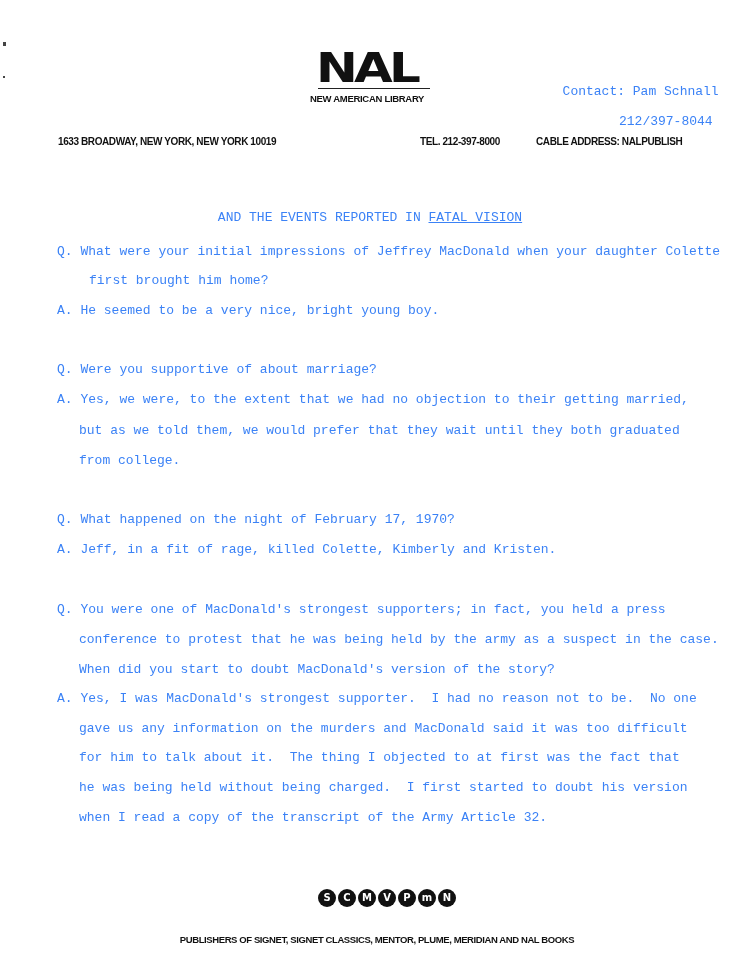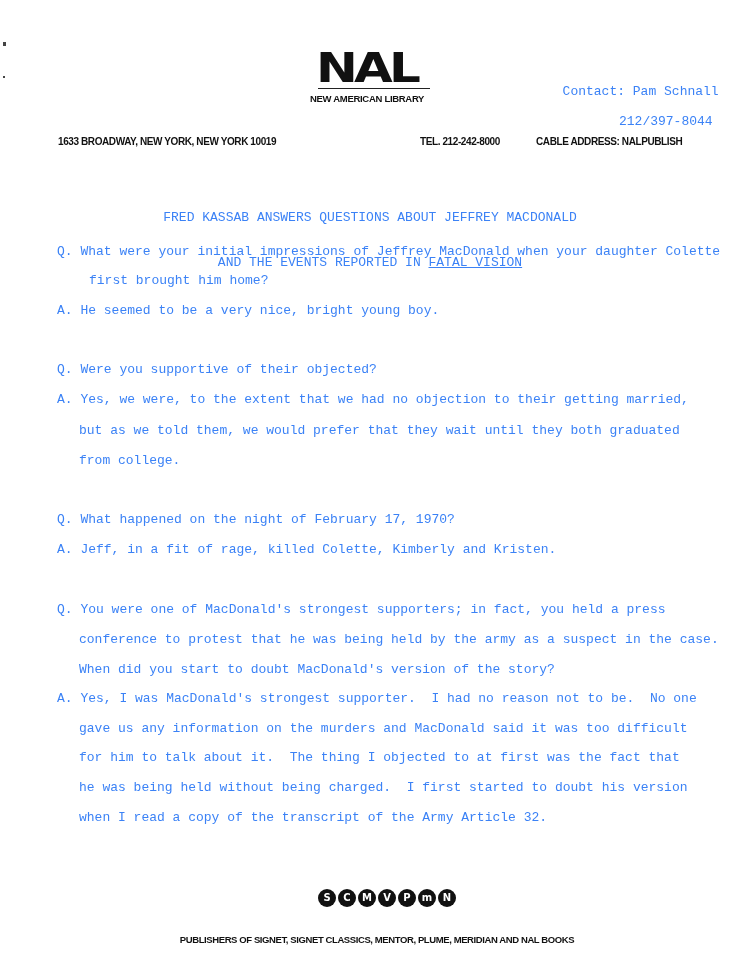--- a/index.html
+++ b/index.html
@@ -31,33 +31,32 @@
 <div class="abs logo-nal">NAL</div>
 <div class="abs logo-rule"></div>
 <div class="abs sans logo-sub">NEW AMERICAN LIBRARY</div>
 
 <div class="abs mono contact">
   <span>Contact: Pam Schnall</span>
   <span class="phone">212/397-8044</span>
 </div>
 
 <div class="abs sans addr" style="left:58px;">1633 BROADWAY, NEW YORK, NEW YORK 10019</div>
-<div class="abs sans addr" style="left:420px;">TEL. 212-242-8000</div>
+<div class="abs sans addr" style="left:420px;">TEL. 212-397-8000</div>
 <div class="abs sans addr" style="left:536px;">CABLE ADDRESS: NALPUBLISH</div>
 
 <div class="abs mono title">
-  <div>FRED KASSAB ANSWERS QUESTIONS ABOUT JEFFREY MACDONALD</div>
   <div><span>AND THE EVENTS REPORTED IN </span><span class="u">FATAL VISION</span></div>
 </div>
 
 <div class="abs mono line" style="top:244px;">Q. What were your initial impressions of Jeffrey MacDonald when your daughter Colette</div>
 <div class="abs mono line cont" style="top:273px;margin-left:10px;">first brought him home?</div>
 <div class="abs mono line" style="top:303px;">A. He seemed to be a very nice, bright young boy.</div>
 
-<div class="abs mono line" style="top:362px;">Q. Were you supportive of their objected?</div>
+<div class="abs mono line" style="top:362px;">Q. Were you supportive of about marriage?</div>
 <div class="abs mono line" style="top:392px;">A. Yes, we were, to the extent that we had no objection to their getting married,</div>
 <div class="abs mono line cont" style="top:423px;">but as we told them, we would prefer that they wait until they both graduated</div>
 <div class="abs mono line cont" style="top:453px;">from college.</div>
 
 <div class="abs mono line" style="top:512px;">Q. What happened on the night of February 17, 1970?</div>
 <div class="abs mono line" style="top:542px;">A. Jeff, in a fit of rage, killed Colette, Kimberly and Kristen.</div>
 
 <div class="abs mono line" style="top:602px;">Q. You were one of MacDonald's strongest supporters; in fact, you held a press</div>
 <div class="abs mono line cont" style="top:632px;">conference to protest that he was being held by the army as a suspect in the case.</div>
 <div class="abs mono line cont" style="top:662px;text-align:center;">When did you start to doubt MacDonald's version of the story?</div>

